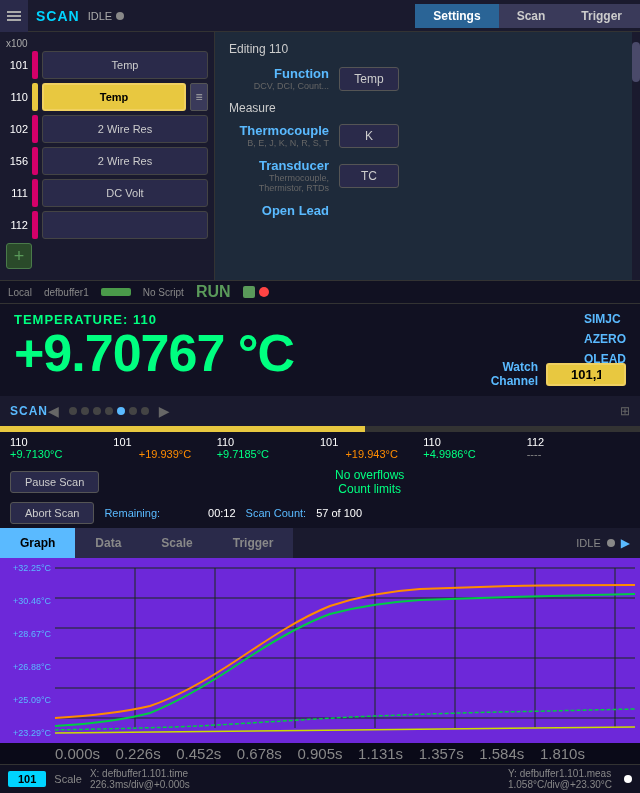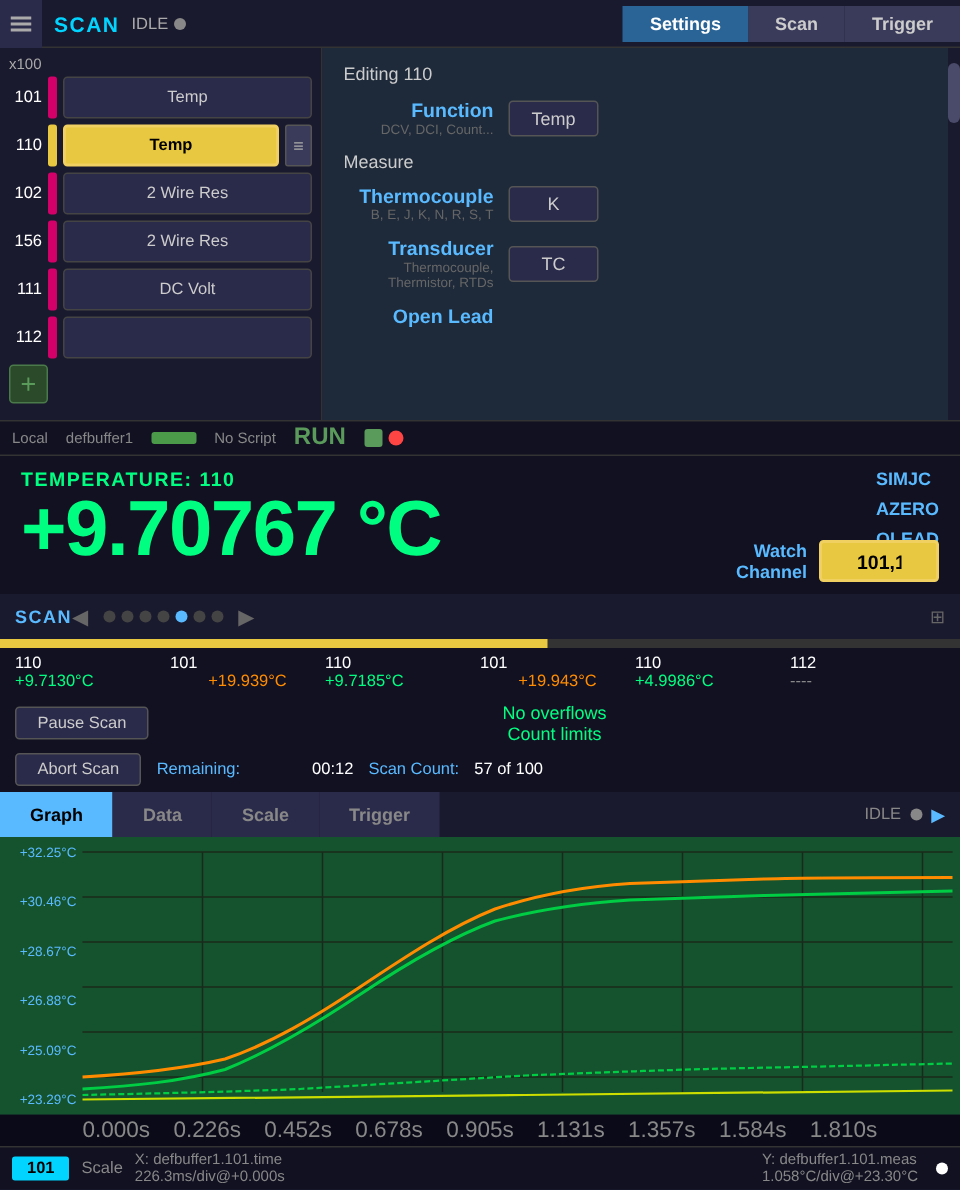--- a/index.html
+++ b/index.html
@@ -239,20 +239,21 @@
     .temp-tag {
       color: #5abaff;
       font-size: 12px;
       font-weight: bold;
     }
     .watch-row {
       position: absolute;
       right: 14px;
       bottom: 8px;
       display: flex;
+      align-items: center;
       gap: 8px;
     }
     .watch-label {
       color: #5abaff;
       font-size: 12px;
       font-weight: bold;
       text-align: right;
     }
     .watch-input {
       background: #e8c840;
@@ -354,21 +355,21 @@
     .g-tab.inactive { background: #2a2a4a; color: #888; }
     .g-tab-right {
       margin-left: auto;
       display: flex; align-items: center; gap: 6px;
       padding-right: 10px;
       color: #888; font-size: 11px;
     }
 
     
     .graph-area {
-      background: #14532d;
+      background: #6d28d9;
       position: relative;
       height: 185px;
       overflow: hidden;
     }
     .graph-svg {
       width: 100%;
       height: 100%;
     }
     .y-labels {
       position: absolute;

